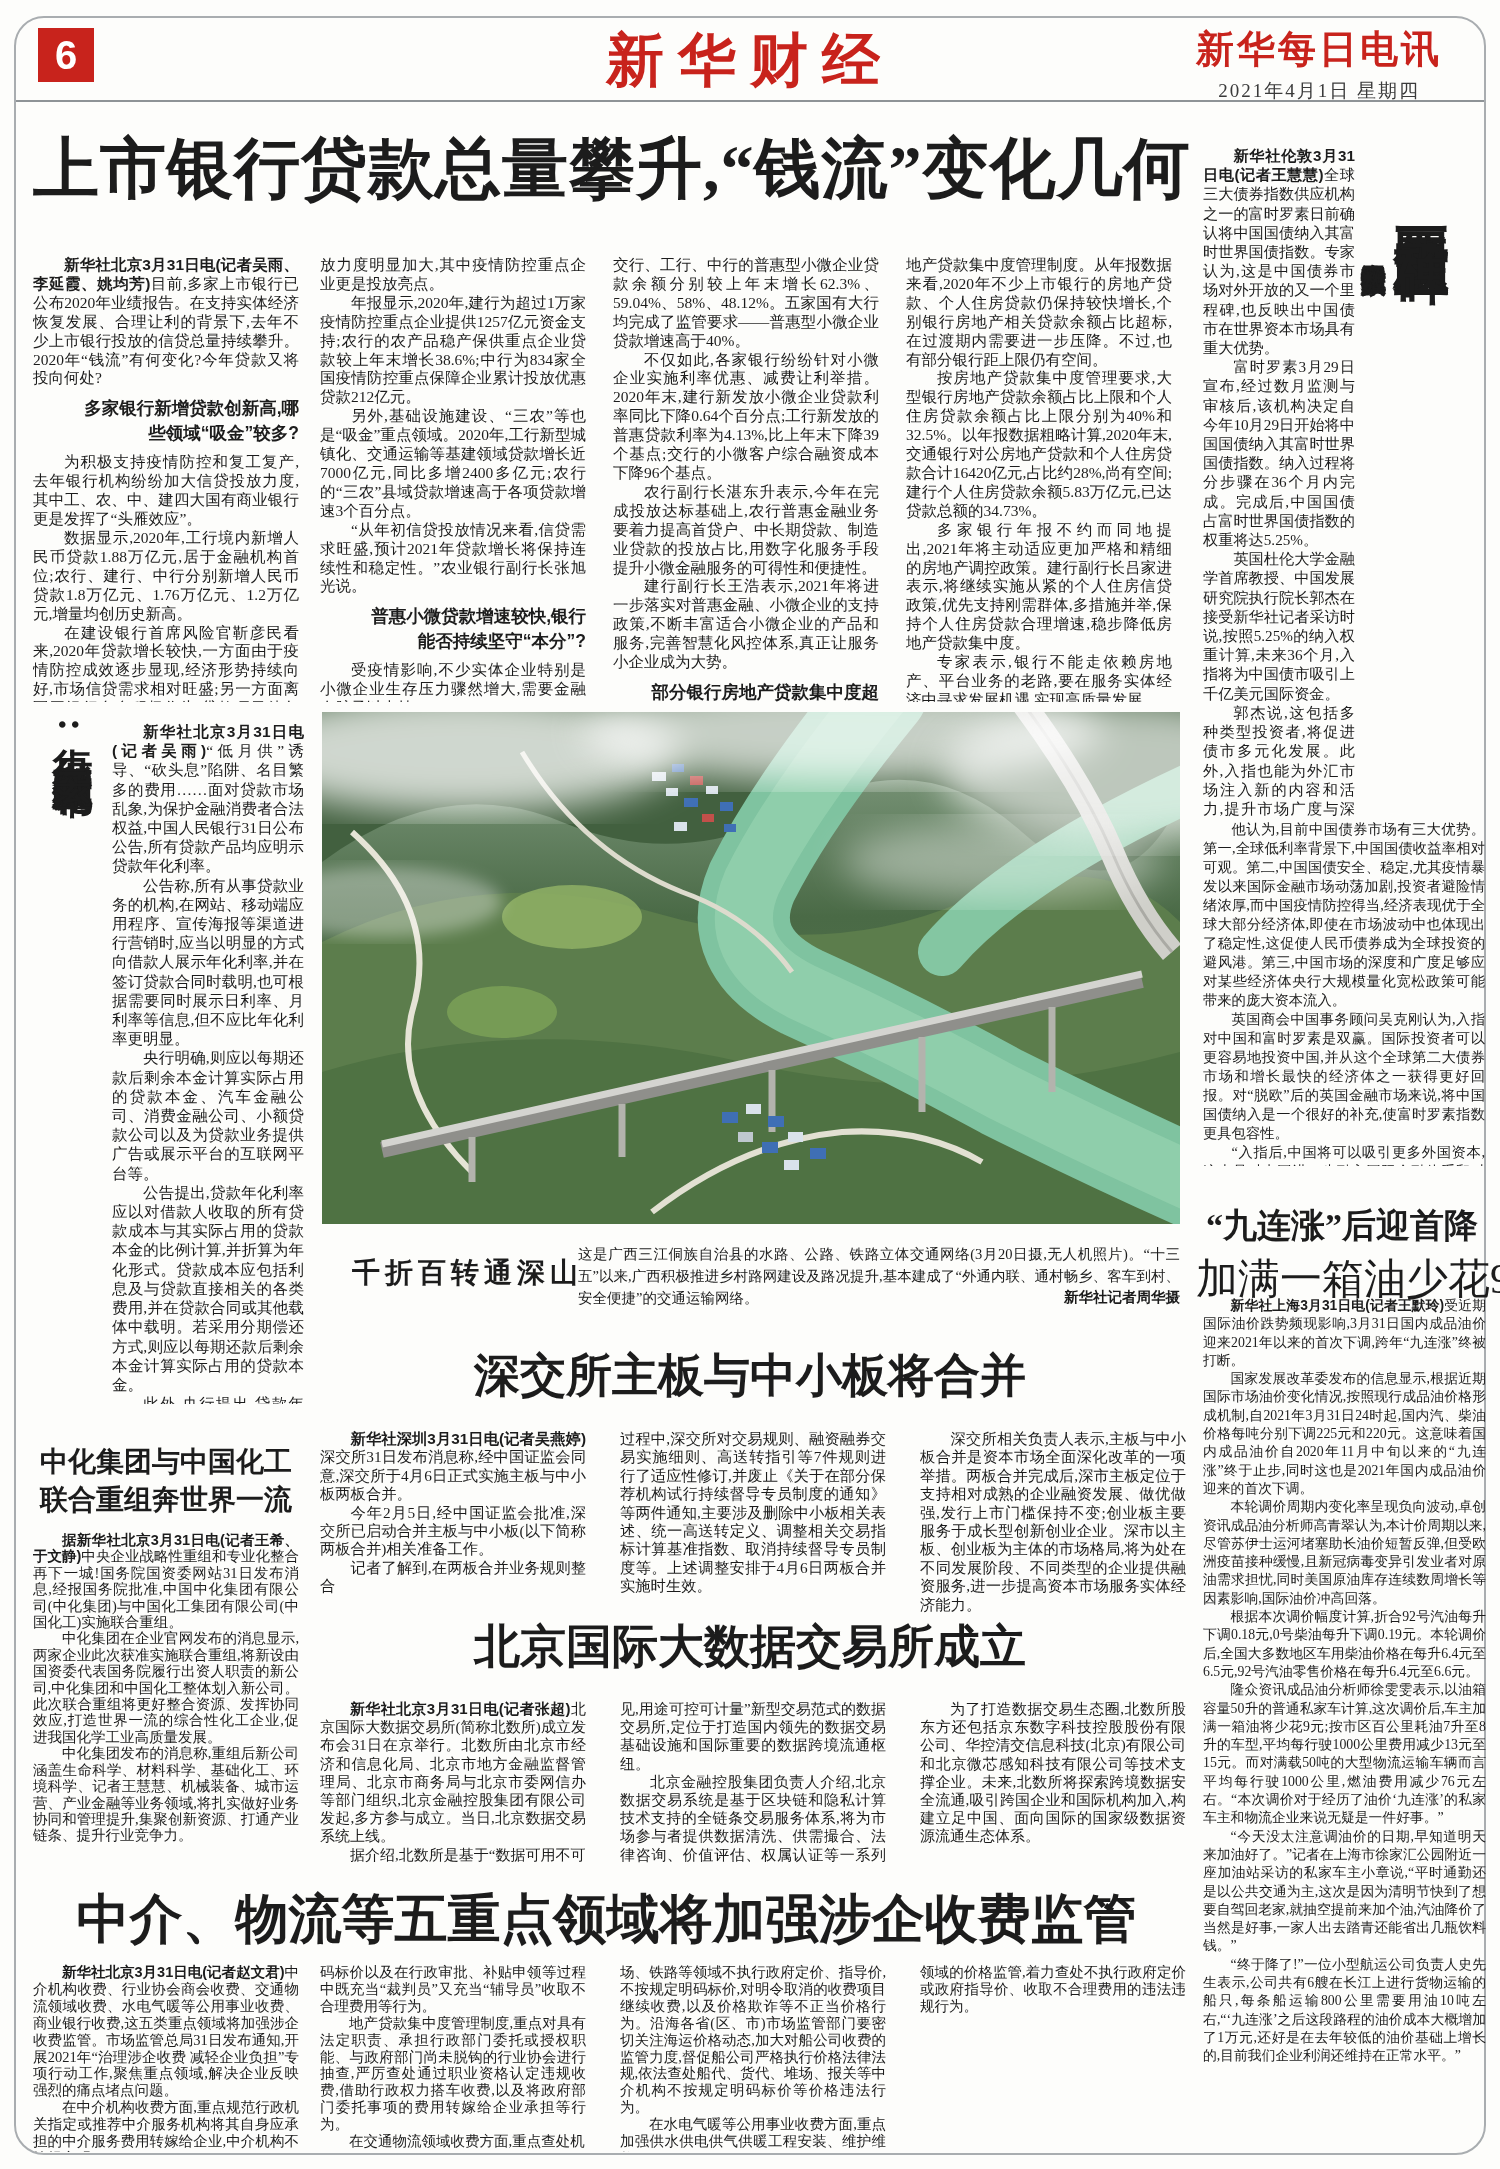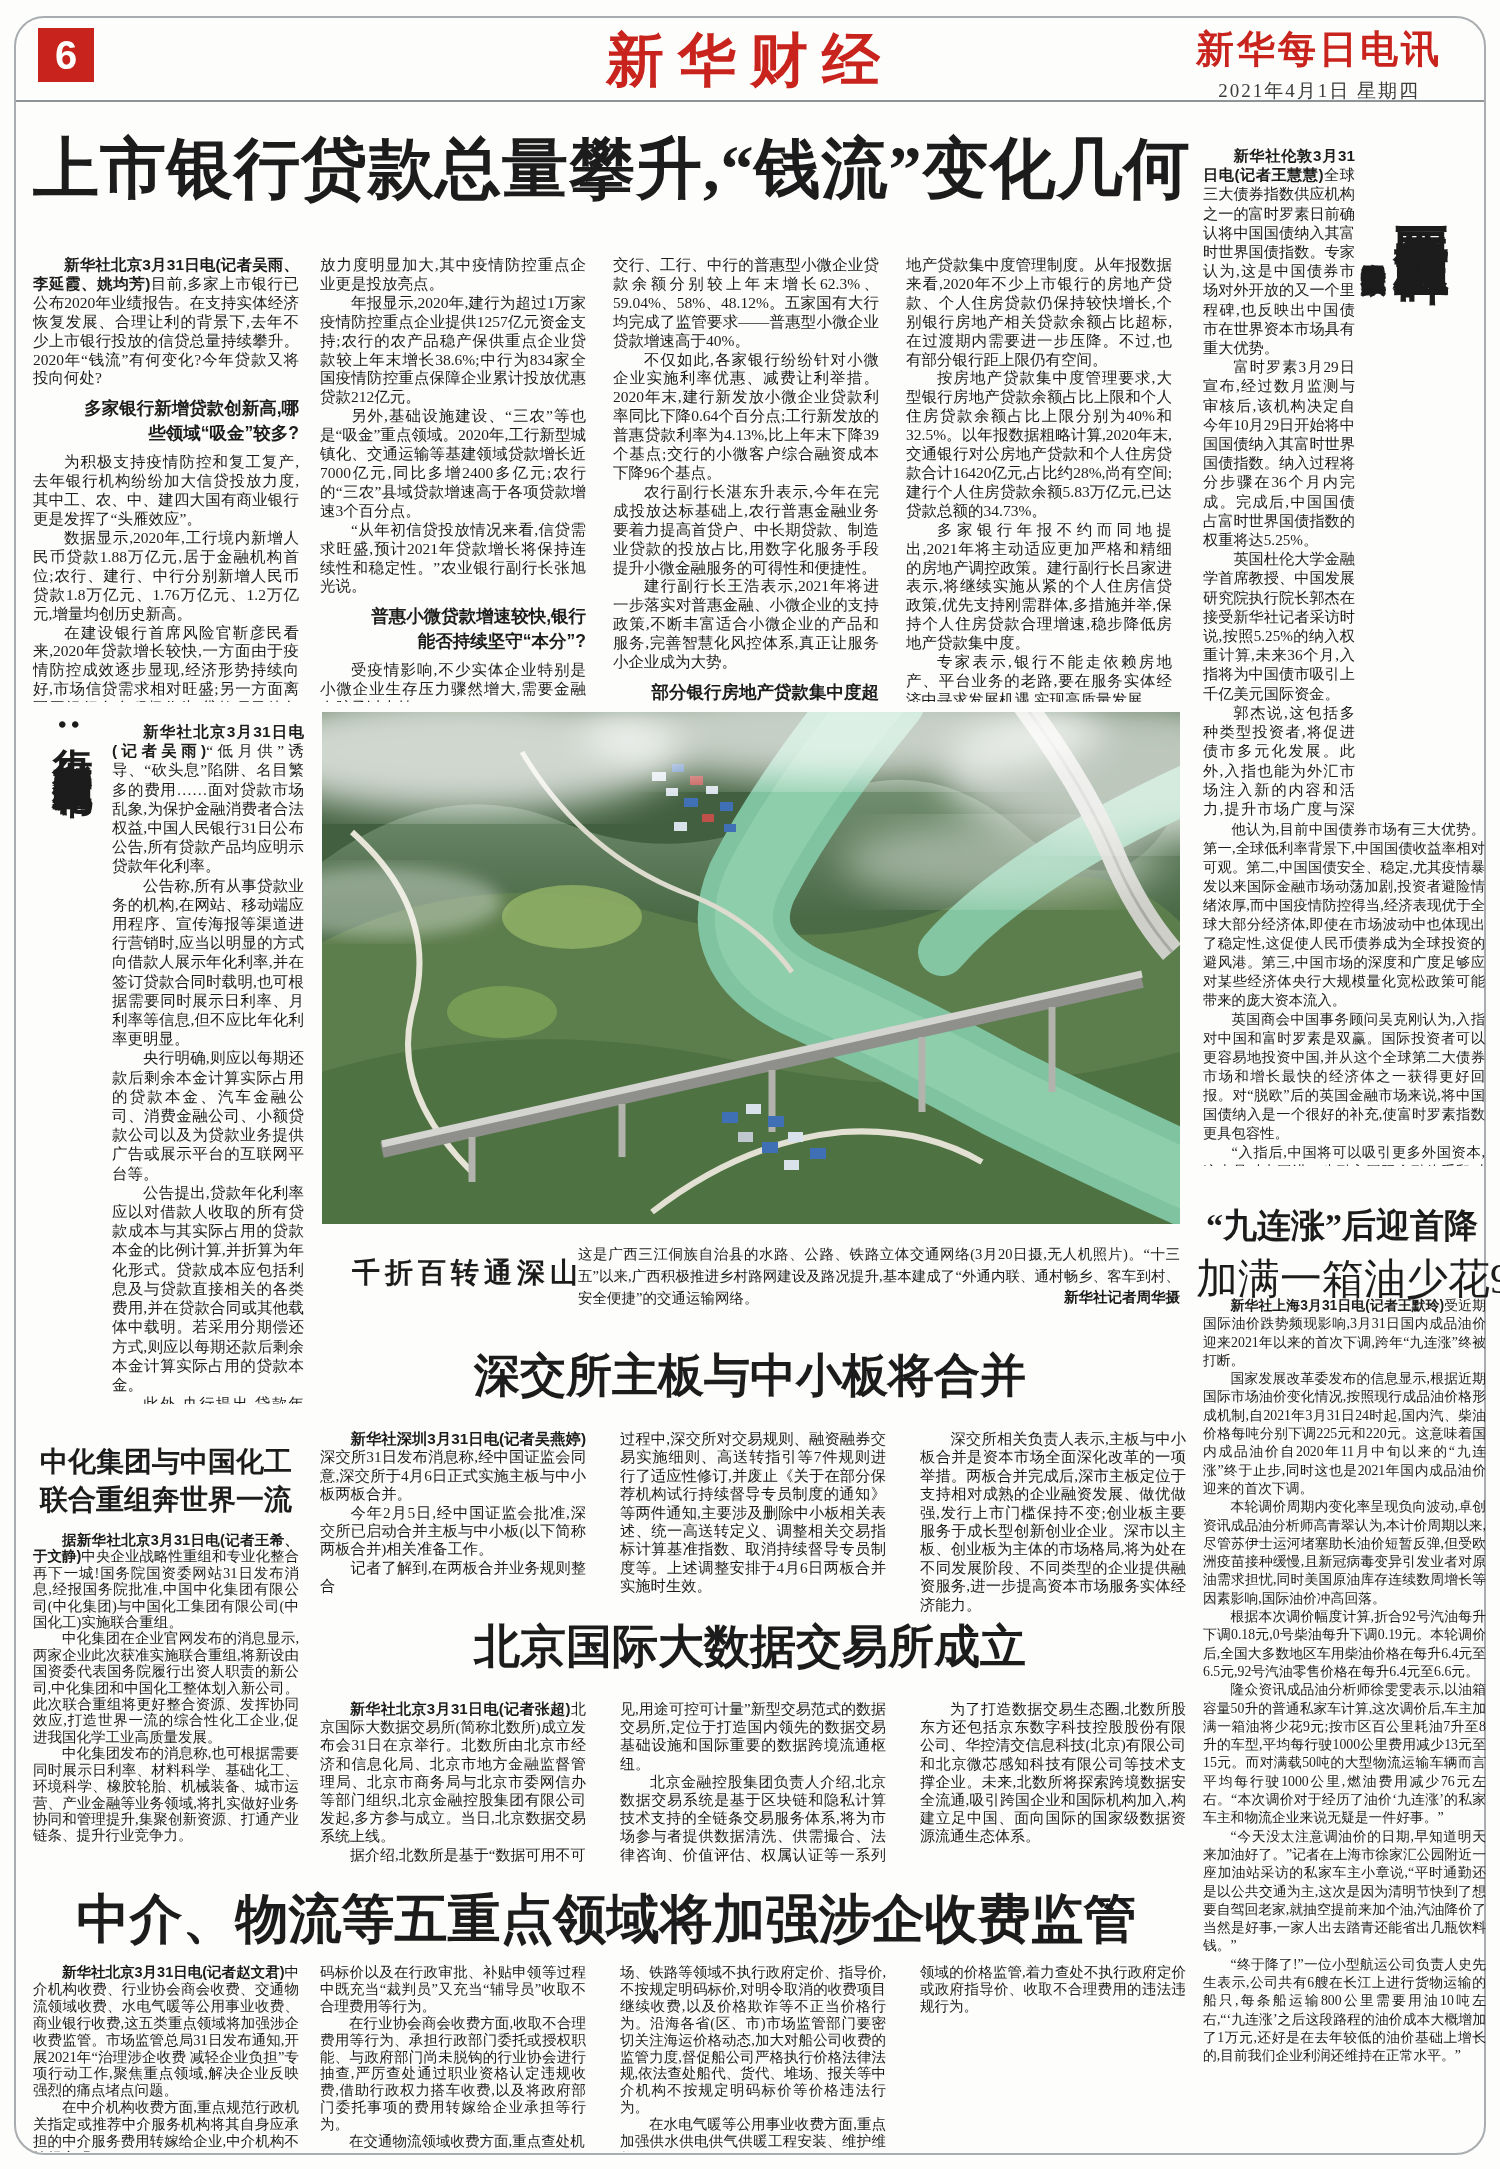--- a/index.html
+++ b/index.html
@@ -229,31 +229,31 @@
     <p>为了打造数据交易生态圈,北数所股东方还包括京东数字科技控股股份有限公司、华控清交信息科技(北京)有限公司和北京微芯感知科技有限公司等技术支撑企业。未来,北数所将探索跨境数据安全流通,吸引跨国企业和国际机构加入,构建立足中国、面向国际的国家级数据资源流通生态体系。</p>
   </div>
 
   <div class="sino-head">
     <div>中化集团与中国化工</div>
     <div>联合重组奔世界一流</div>
   </div>
   <div class="col sino-col">
     <p><span class="byline">据新华社北京3月31日电(记者王希、于文静)</span><span>中央企业战略性重组和专业化整合再下一城!国务院国资委网站31日发布消息,经报国务院批准,中国中化集团有限公司(中化集团)与中国化工集团有限公司(中国化工)实施联合重组。</span></p>
     <p>中化集团在企业官网发布的消息显示,两家企业此次获准实施联合重组,将新设由国资委代表国务院履行出资人职责的新公司,中化集团和中国化工整体划入新公司。此次联合重组将更好整合资源、发挥协同效应,打造世界一流的综合性化工企业,促进我国化学工业高质量发展。</p>
-    <p>中化集团发布的消息称,也可根据需要同时展示日利率、材料科学、基础化工、环境科学、橡胶轮胎、机械装备、城市运营、产业金融等业务领域,将扎实做好业务协同和管理提升,集聚创新资源、打通产业链条、提升行业竞争力。</p>
+    <p>中化集团发布的消息称,重组后新公司涵盖生命科学、材料科学、基础化工、环境科学、记者王慧慧、机械装备、城市运营、产业金融等业务领域,将扎实做好业务协同和管理提升,集聚创新资源、打通产业链条、提升行业竞争力。</p>
   </div>
 
   <div class="fees-head">中介、物流等五重点领域将加强涉企收费监管</div>
   <div class="col fees-col fc1">
     <p><span class="byline">新华社北京3月31日电(记者赵文君)</span><span>中介机构收费、行业协会商会收费、交通物流领域收费、水电气暖等公用事业收费、商业银行收费,这五类重点领域将加强涉企收费监管。市场监管总局31日发布通知,开展2021年“治理涉企收费 减轻企业负担”专项行动工作,聚焦重点领域,解决企业反映强烈的痛点堵点问题。</span></p>
     <p>在中介机构收费方面,重点规范行政机关指定或推荐中介服务机构将其自身应承担的中介服务费用转嫁给企业,中介机构不按规定明</p>
   </div>
   <div class="col fees-col fc2">
     <p class="cont">码标价以及在行政审批、补贴申领等过程中既充当“裁判员”又充当“辅导员”收取不合理费用等行为。</p>
-    <p>在行业协会商会收费方面,收取不合理费用等行为、承担行政部门委托或授权职能、与政府部门尚未脱钩的行业协会进行抽查,严厉查处通过职业资格认定违规收费,借助行政权力搭车收费,以及将政府部门委托事项的费用转嫁给企业承担等行为。</p>
+    <p>地产贷款集中度管理制度,重点对具有法定职责、承担行政部门委托或授权职能、与政府部门尚未脱钩的行业协会进行抽查,严厉查处通过职业资格认定违规收费,借助行政权力搭车收费,以及将政府部门委托事项的费用转嫁给企业承担等行为。</p>
     <p>在交通物流领域收费方面,重点查处机</p>
   </div>
   <div class="col fees-col fc3">
     <p class="cont">场、铁路等领域不执行政府定价、指导价,不按规定明码标价,对明令取消的收费项目继续收费,以及价格欺诈等不正当价格行为。沿海各省(区、市)市场监管部门要密切关注海运价格动态,加大对船公司收费的监管力度,督促船公司严格执行价格法律法规,依法查处船代、货代、堆场、报关等中介机构不按规定明码标价等价格违法行为。</p>
     <p>在水电气暖等公用事业收费方面,重点加强供水供电供气供暖工程安装、维护维修</p>
   </div>
   <div class="col fees-col fc4">
     <p class="cont">领域的价格监管,着力查处不执行政府定价或政府指导价、收取不合理费用的违法违规行为。</p>
   </div>
 

